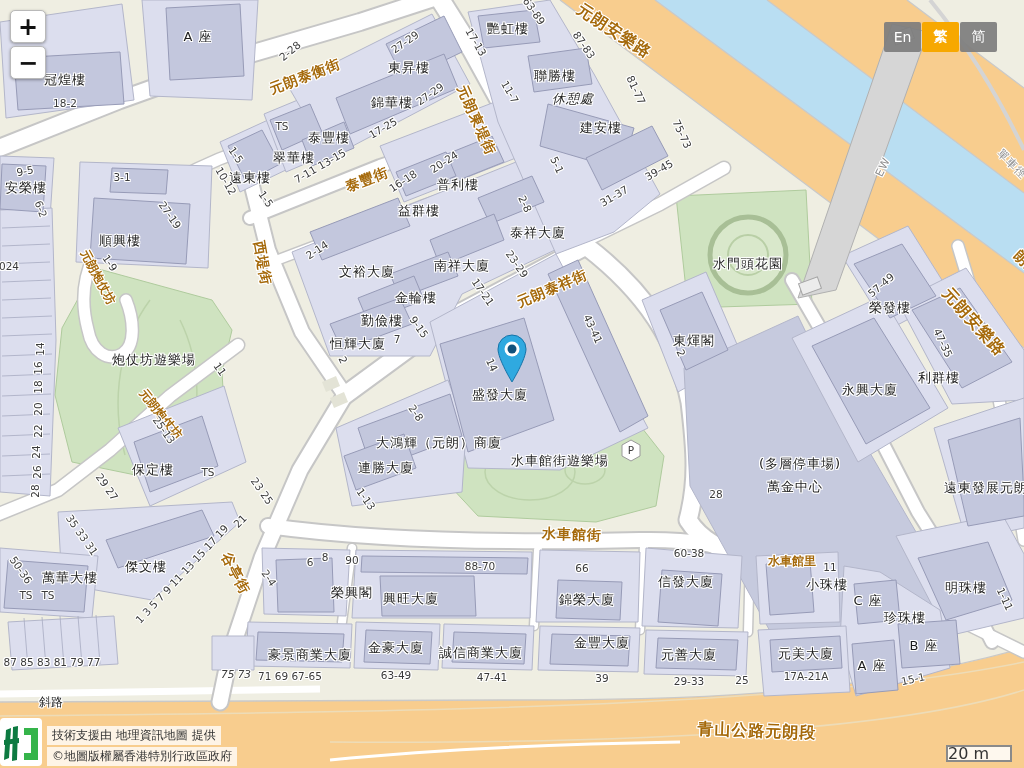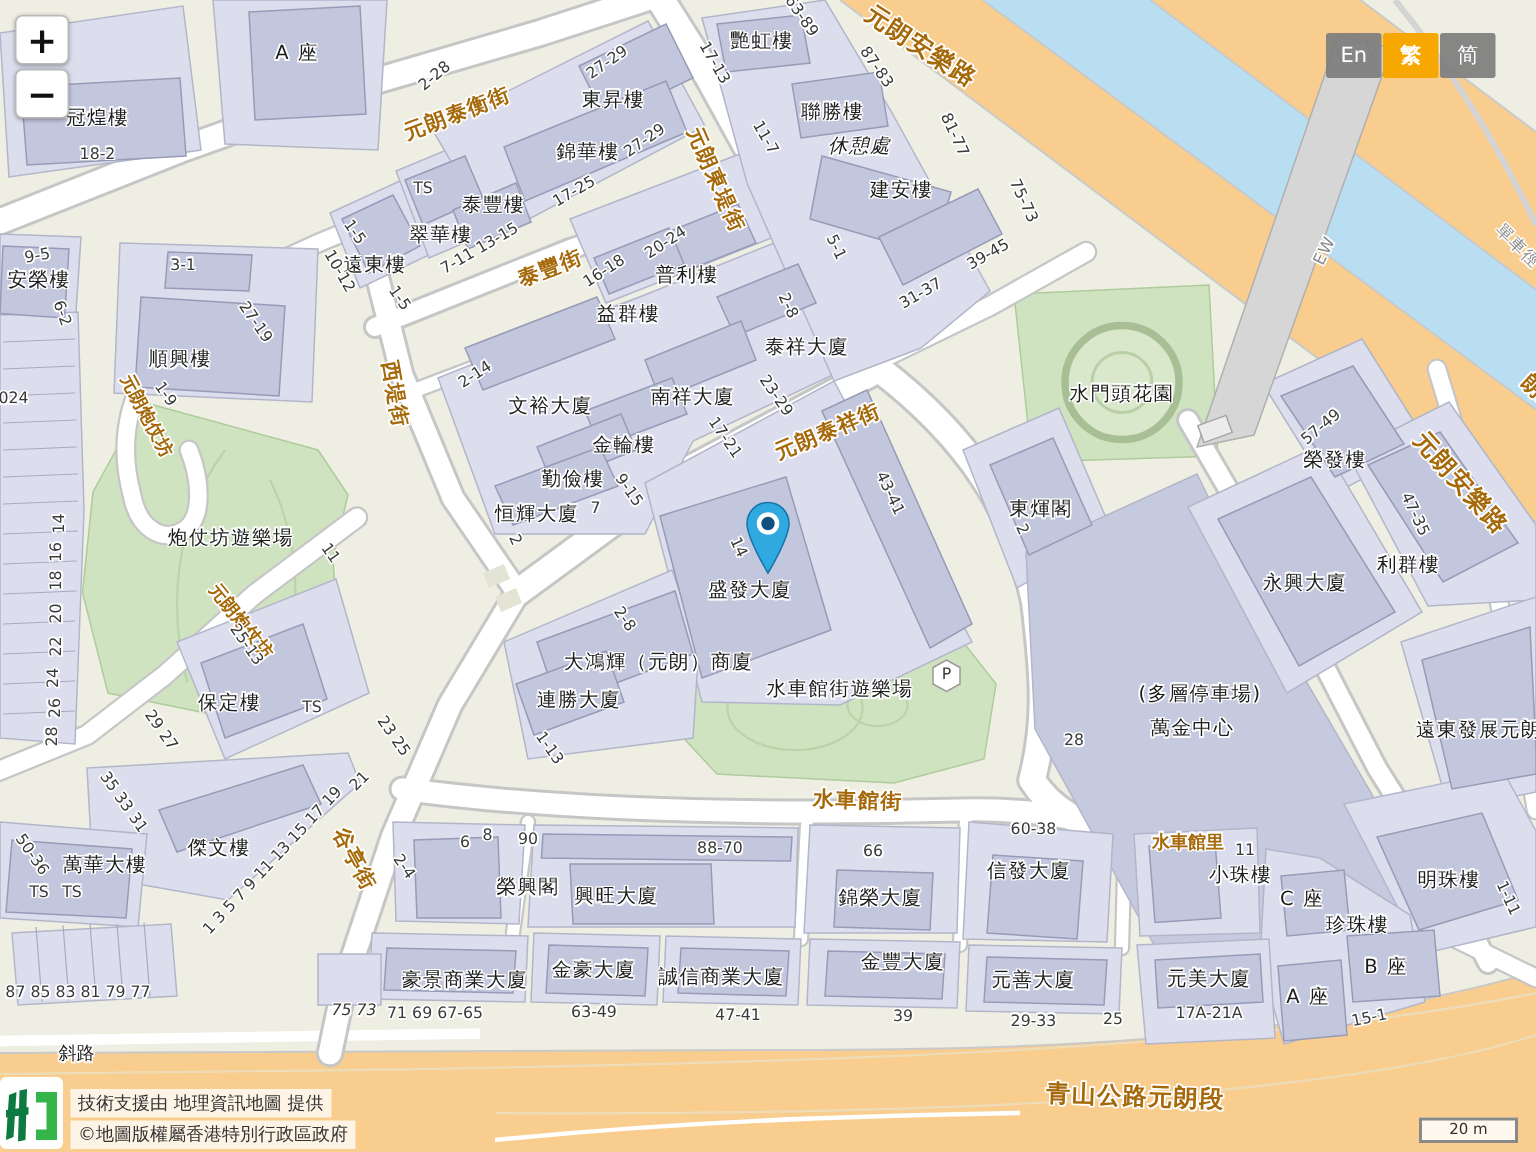--- a/index.html
+++ b/index.html
@@ -24,21 +24,21 @@
         display:flex;align-items:center;justify-content:center;cursor:pointer;box-sizing:border-box;
         margin-bottom:3px;user-select:none;}
   #langctl{position:absolute;left:884px;top:22px;display:flex;gap:1px;}
   .langbtn{width:37px;height:30px;display:flex;align-items:center;justify-content:center;
            background:rgba(125,125,125,.92);color:#fff;font-size:14px;cursor:pointer;border-radius:2px;}
   .langbtn.active{background:#f7a800;font-weight:bold;}
   #attrib{position:absolute;left:0;bottom:2px;display:flex;align-items:flex-end;}
   #attrib .txt{margin-left:5px;font-size:12px;color:#333;}
   #attrib .txt div{background:rgba(255,255,255,.78);padding:1px 5px;margin-top:2px;width:max-content;}
   #scalebar{position:absolute;left:946px;top:745px;width:62px;height:13px;border:2px solid #8a8a8a;
-            background:rgba(255,255,255,.85);font-size:10px;color:#333;text-align:center;line-height:13px;}
+            background:rgba(255,255,255,.85);font-size:16px;color:#333;line-height:13px;}
   #pin{position:absolute;left:495px;top:334px;cursor:pointer;}
 </style>
 </head>
 <body>
 
 <div id="stage">
 
   <svg id="mapsvg" width="1024" height="768" viewBox="0 0 1024 768">
     <rect x="0" y="0" width="1024" height="768" fill="#efeee2"></rect>
 

